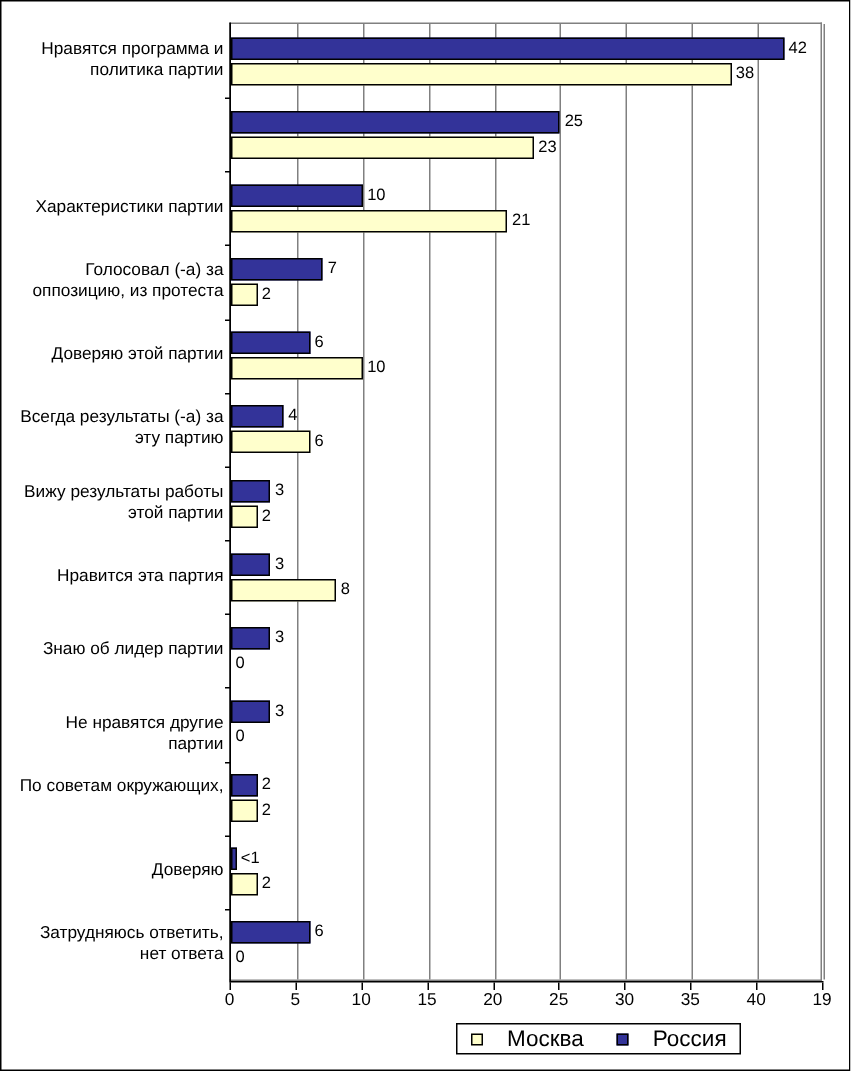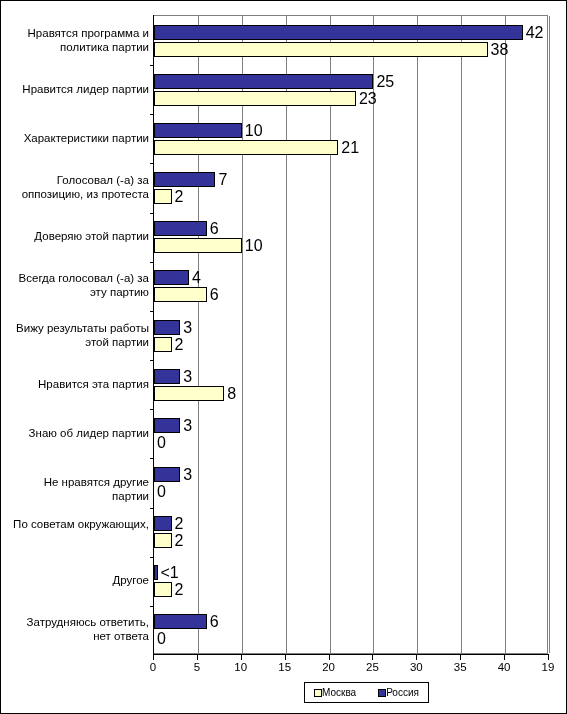--- a/index.html
+++ b/index.html
@@ -69,21 +69,21 @@
     border: 1px solid #000000;
   }
   .bar.russia {
     background: #333399;
   }
   .bar.moscow {
     background: #ffffcc;
   }
   .bar-value {
     position: absolute;
-    font-size: 16px;
+    font-size: 11px;
     line-height: 11px;
     color: #000000;
     white-space: nowrap;
     text-align: center;
   }
 
   
   .cat-label {
     position: absolute;
     right: 0;
@@ -134,22 +134,22 @@
     border: 1px solid #000000;
     background: #ffffff;
     padding: 3px 9px;
     display: flex;
     gap: 22px;
     align-items: center;
   }
   .legend-item {
     display: flex;
     align-items: center;
-    gap: 0;
-    font-size: 10px;
+    gap: 16px;
+    font-size: 15px;
     line-height: 13px;
     color: #000000;
     white-space: nowrap;
   }
   .legend-swatch {
     width: 8px;
     height: 8px;
     box-sizing: border-box;
     border: 1px solid #000000;
     display: inline-block;
@@ -158,55 +158,52 @@
 </head>
 <body>
 
 <div id="chart-root">
 
   <div id="cat-labels">
       <div class="cat-label" style="top: 10.5769px;">
         <div>Нравятся программа и</div>
         <div>политика партии</div>
       </div>
-      <div class="cat-label" style="top: 66.7308px;">
-        <div>Нравится лидер партии</div>
-      </div>
       <div class="cat-label" style="top: 115.885px;">
         <div>Характеристики партии</div>
       </div>
       <div class="cat-label" style="top: 158.038px;">
         <div>Голосовал (-а) за</div>
         <div>оппозицию, из протеста</div>
       </div>
       <div class="cat-label" style="top: 214.192px;">
         <div>Доверяю этой партии</div>
       </div>
       <div class="cat-label" style="top: 256.346px;">
-        <div>Всегда голосовал (-а) за</div>
+        <div>Всегда результаты (-а) за</div>
         <div>эту партию</div>
       </div>
       <div class="cat-label" style="top: 305.5px;">
         <div>Вижу результаты работы</div>
         <div>этой партии</div>
       </div>
       <div class="cat-label" style="top: 361.654px;">
         <div>Нравится эта партия</div>
       </div>
       <div class="cat-label" style="top: 410.808px;">
         <div>Знаю об лидер партии</div>
       </div>
       <div class="cat-label" style="top: 459.962px;">
         <div>Не нравятся другие партии</div>
       </div>
       <div class="cat-label" style="top: 502.115px;">
         <div>По советам окружающих,</div>
       </div>
       <div class="cat-label" style="top: 558.269px;">
-        <div>Другое</div>
+        <div>Доверяю</div>
       </div>
       <div class="cat-label" style="top: 600.423px;">
         <div>Затрудняюсь ответить,</div>
         <div>нет ответа</div>
       </div>
     </div>
 
   <div id="plot-area">
       <div class="gridline" style="left: 43.8889px;"></div>
       <div class="gridline" style="left: 87.7778px;"></div>

